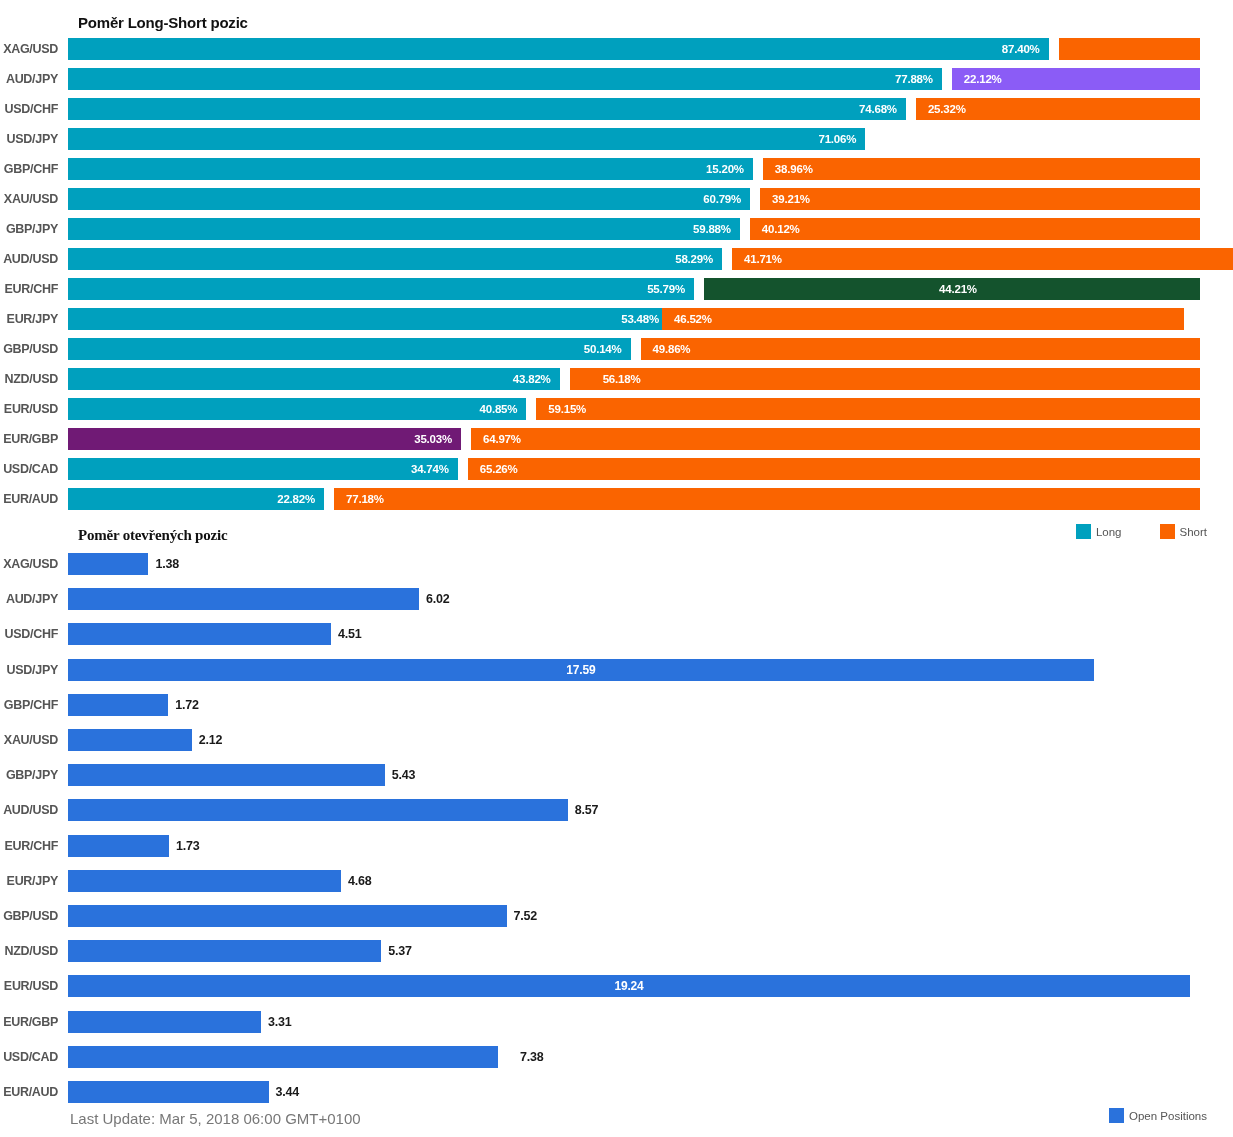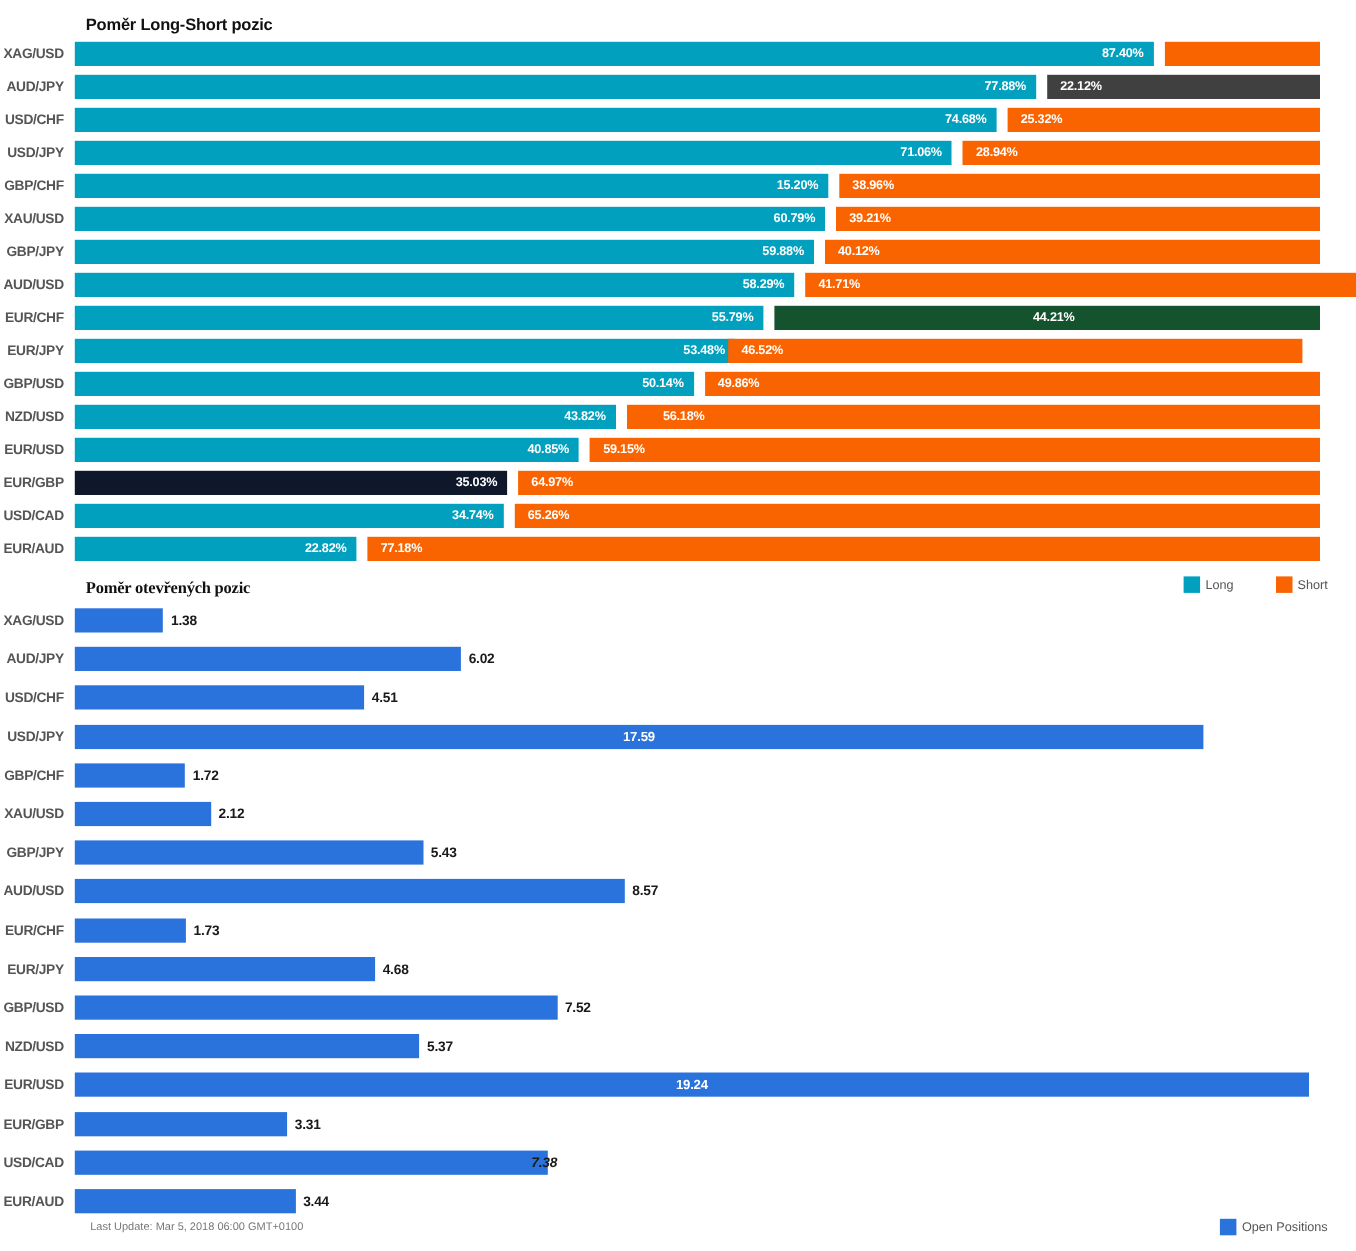--- a/index.html
+++ b/index.html
@@ -135,23 +135,23 @@
     display: inline-block;
   }
   .legend-text {
     font-size: 11.5px;
     color: #555555;
     white-space: nowrap;
   }
 
   .footer-note {
     position: absolute;
-    left: 82px;
+    left: 70px;
     top: 1110px;
-    font-size: 10px;
+    font-size: 15px;
     color: #777777;
     white-space: nowrap;
   }
 </style>
 </head>
 <body>
 
 <div class="chart-block">
   <div class="chart-title" style="top:14px;">Poměr Long-Short pozic</div>
   <div id="ls-rows">
@@ -165,21 +165,21 @@
             <span class="seg-val"></span>
           </div>
         </div>
       </div>
       <div class="row" style="top: 68px;">
         <div class="row-label">AUD/JPY</div>
         <div class="bar-area">
           <div class="seg seg-long" style="width: 873.814px; background: rgb(0, 160, 190);">
             <span class="seg-val">77.88%</span>
           </div>
-          <div class="seg seg-short" style="left: 883.814px; width: 248.186px; background: #404040;">
+          <div class="seg seg-short" style="left: 883.814px; width: 248.186px; background: #8b5cf6;">
             <span class="seg-val">22.12%</span>
           </div>
         </div>
       </div>
       <div class="row" style="top: 98px;">
         <div class="row-label">USD/CHF</div>
         <div class="bar-area">
           <div class="seg seg-long" style="width: 837.91px; background: rgb(0, 160, 190);">
             <span class="seg-val">74.68%</span>
           </div>
@@ -187,23 +187,20 @@
             <span class="seg-val">25.32%</span>
           </div>
         </div>
       </div>
       <div class="row" style="top: 128px;">
         <div class="row-label">USD/JPY</div>
         <div class="bar-area">
           <div class="seg seg-long" style="width: 797.293px; background: rgb(0, 160, 190);">
             <span class="seg-val">71.06%</span>
           </div>
-          <div class="seg seg-short" style="left: 807.293px; width: 324.707px; background: rgb(250, 100, 0);">
-            <span class="seg-val">28.94%</span>
-          </div>
         </div>
       </div>
       <div class="row" style="top: 158px;">
         <div class="row-label">GBP/CHF</div>
         <div class="bar-area">
           <div class="seg seg-long" style="width: 684.869px; background: rgb(0, 160, 190);">
             <span class="seg-val">15.20%</span>
           </div>
           <div class="seg seg-short" style="left: 694.869px; width: 437.131px; background: rgb(250, 100, 0);">
             <span class="seg-val">38.96%</span>
@@ -294,21 +291,21 @@
             <span class="seg-val">40.85%</span>
           </div>
           <div class="seg seg-short" style="left: 468.337px; width: 663.663px; background: rgb(250, 100, 0);">
             <span class="seg-val">59.15%</span>
           </div>
         </div>
       </div>
       <div class="row" style="top: 428px;">
         <div class="row-label">EUR/GBP</div>
         <div class="bar-area">
-          <div class="seg seg-long" style="width: 393.037px; background: #0f172a;">
+          <div class="seg seg-long" style="width: 393.037px; background: #701a75;">
             <span class="seg-val">35.03%</span>
           </div>
           <div class="seg seg-short" style="left: 403.037px; width: 728.963px; background: rgb(250, 100, 0);">
             <span class="seg-val">64.97%</span>
           </div>
         </div>
       </div>
       <div class="row" style="top: 458px;">
         <div class="row-label">USD/CAD</div>
         <div class="bar-area">
@@ -444,21 +441,21 @@
         <div class="row-label">EUR/GBP</div>
         <div class="bar-area">
           <div class="op-bar" style="width: 193.026px; background: rgb(42, 114, 220);"></div>
           <div class="op-val-out" style="left: 193.026px;">3.31</div>
         </div>
       </div>
       <div class="row" style="top: 1046px;">
         <div class="row-label">USD/CAD</div>
         <div class="bar-area">
           <div class="op-bar" style="width: 430.372px; background: rgb(42, 114, 220);"></div>
-          <div class="op-val-out" style="left: 408px; font-style: italic;">7.38</div>
+          <div class="op-val-out" style="left: 445px;">7.38</div>
         </div>
       </div>
       <div class="row" style="top: 1081px;">
         <div class="row-label">EUR/AUD</div>
         <div class="bar-area">
           <div class="op-bar" style="width: 200.607px; background: rgb(42, 114, 220);"></div>
           <div class="op-val-out" style="left: 200.607px;">3.44</div>
         </div>
       </div>
     </div>

